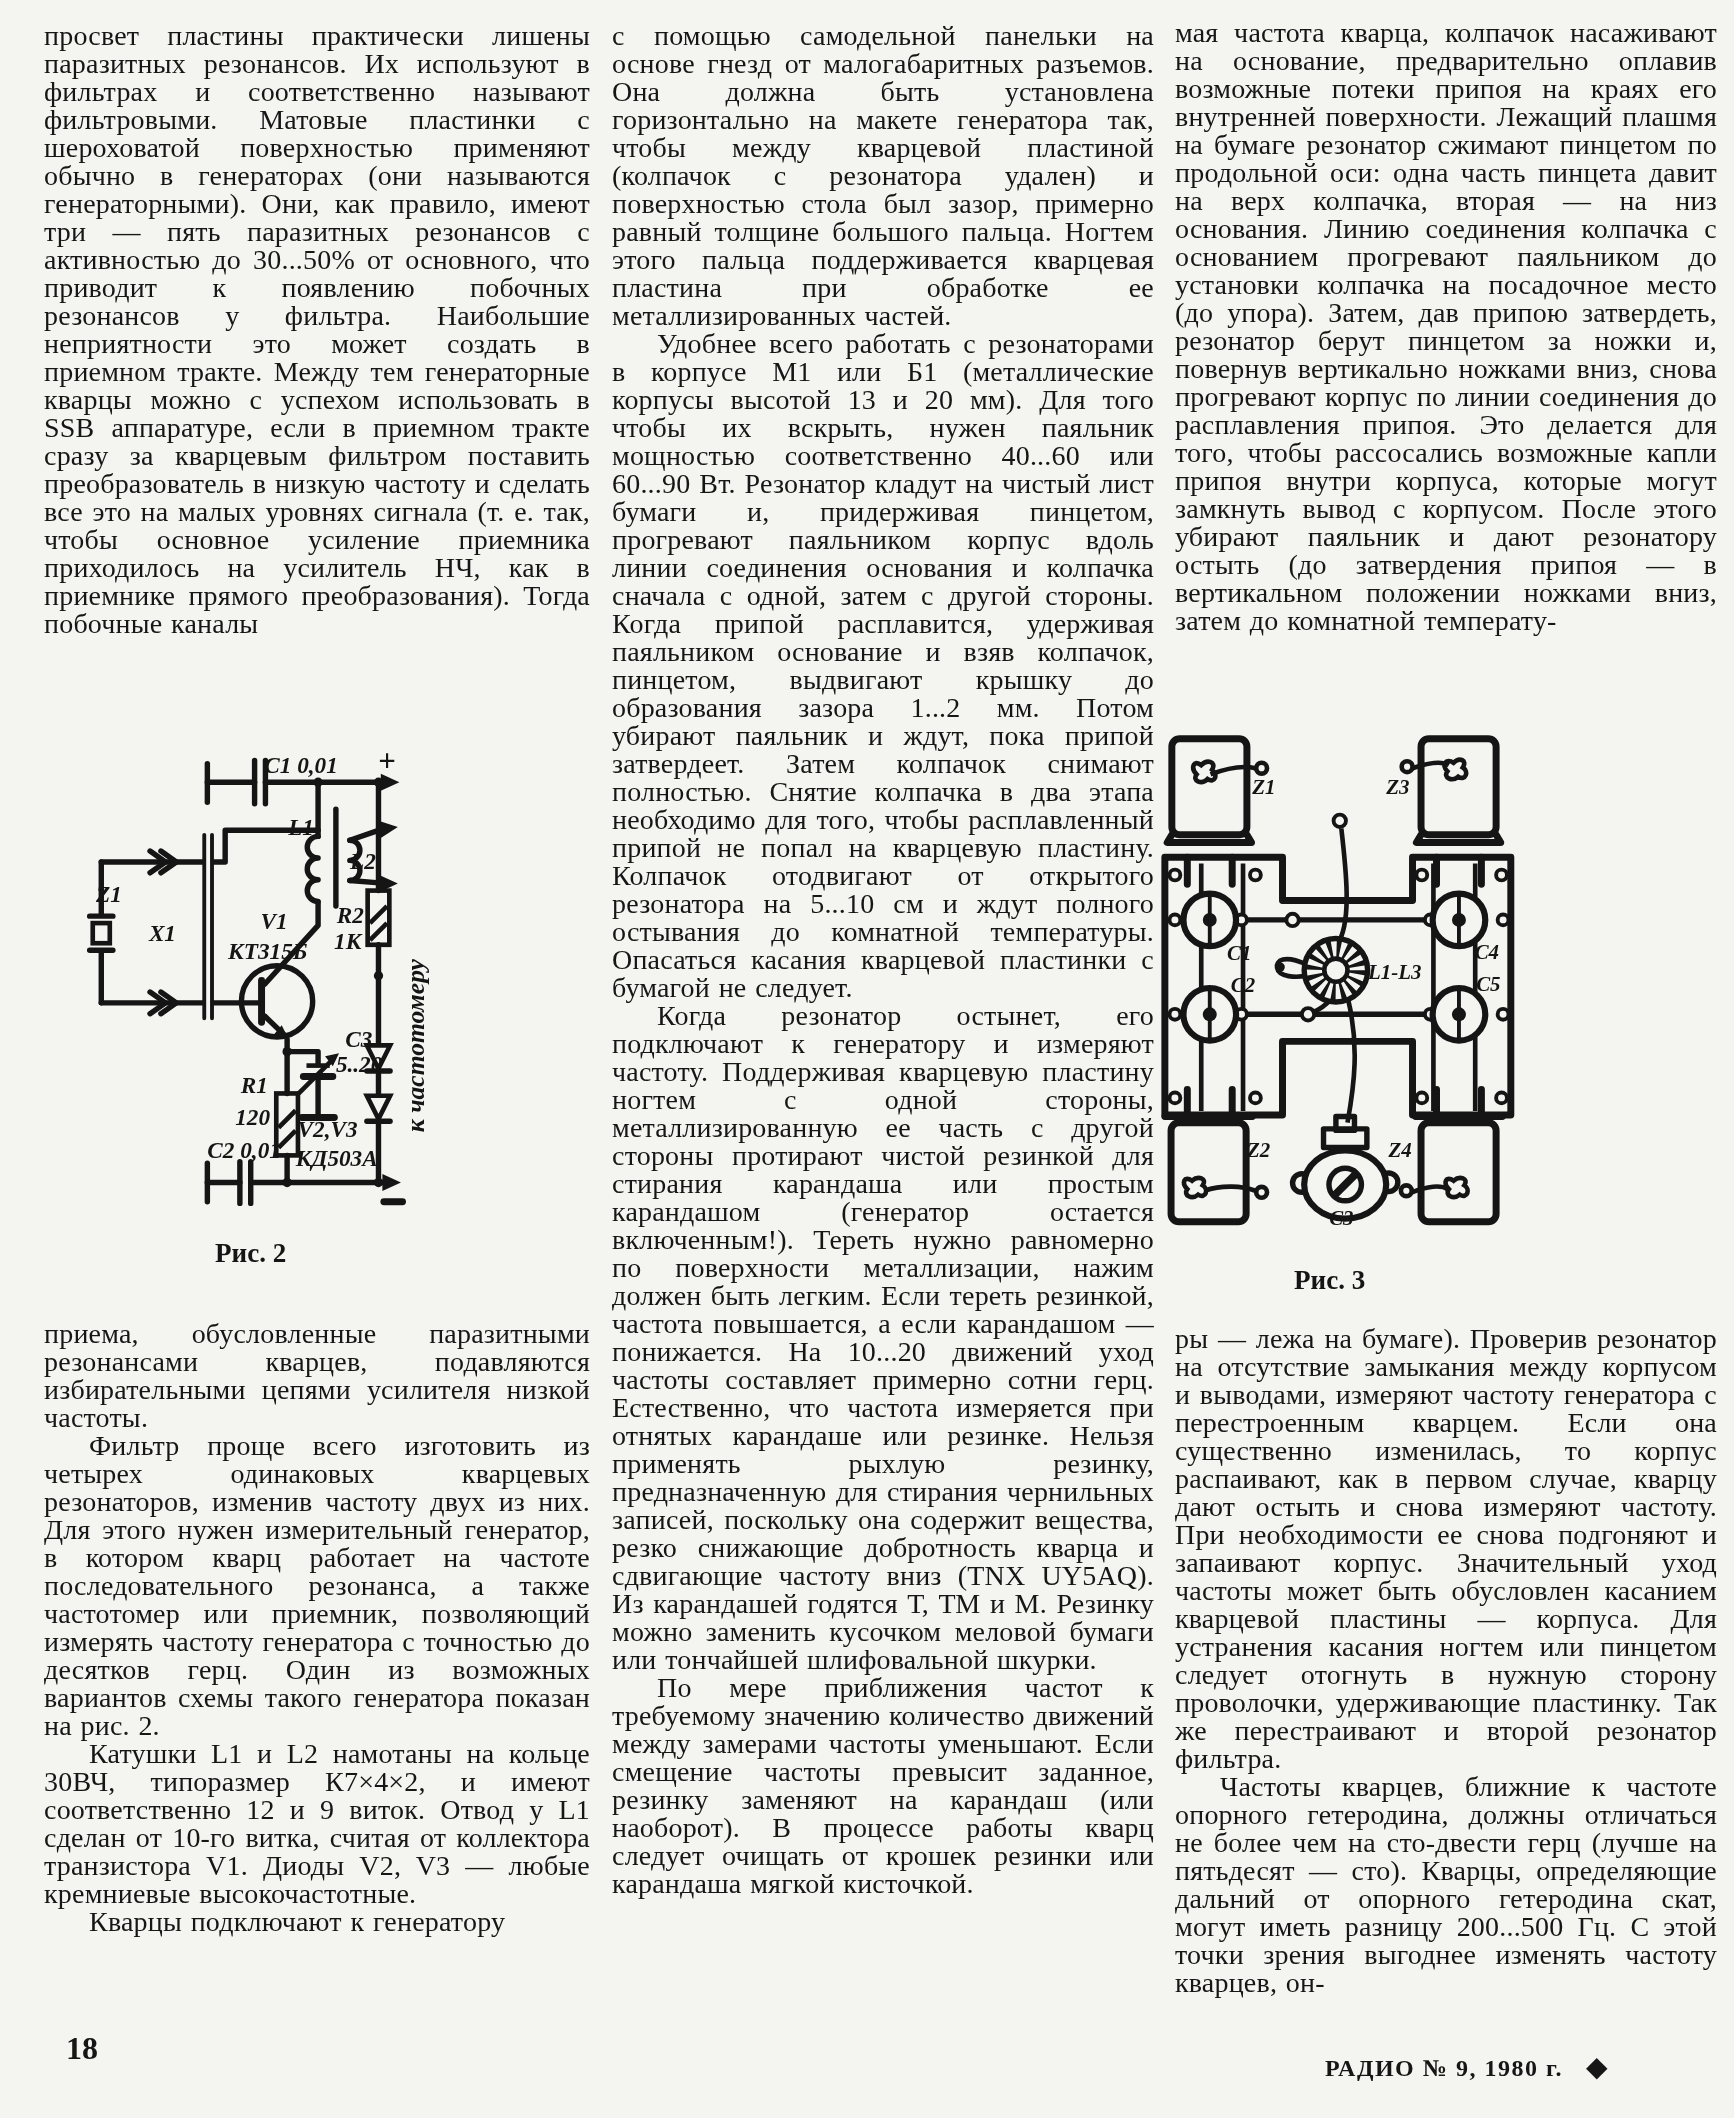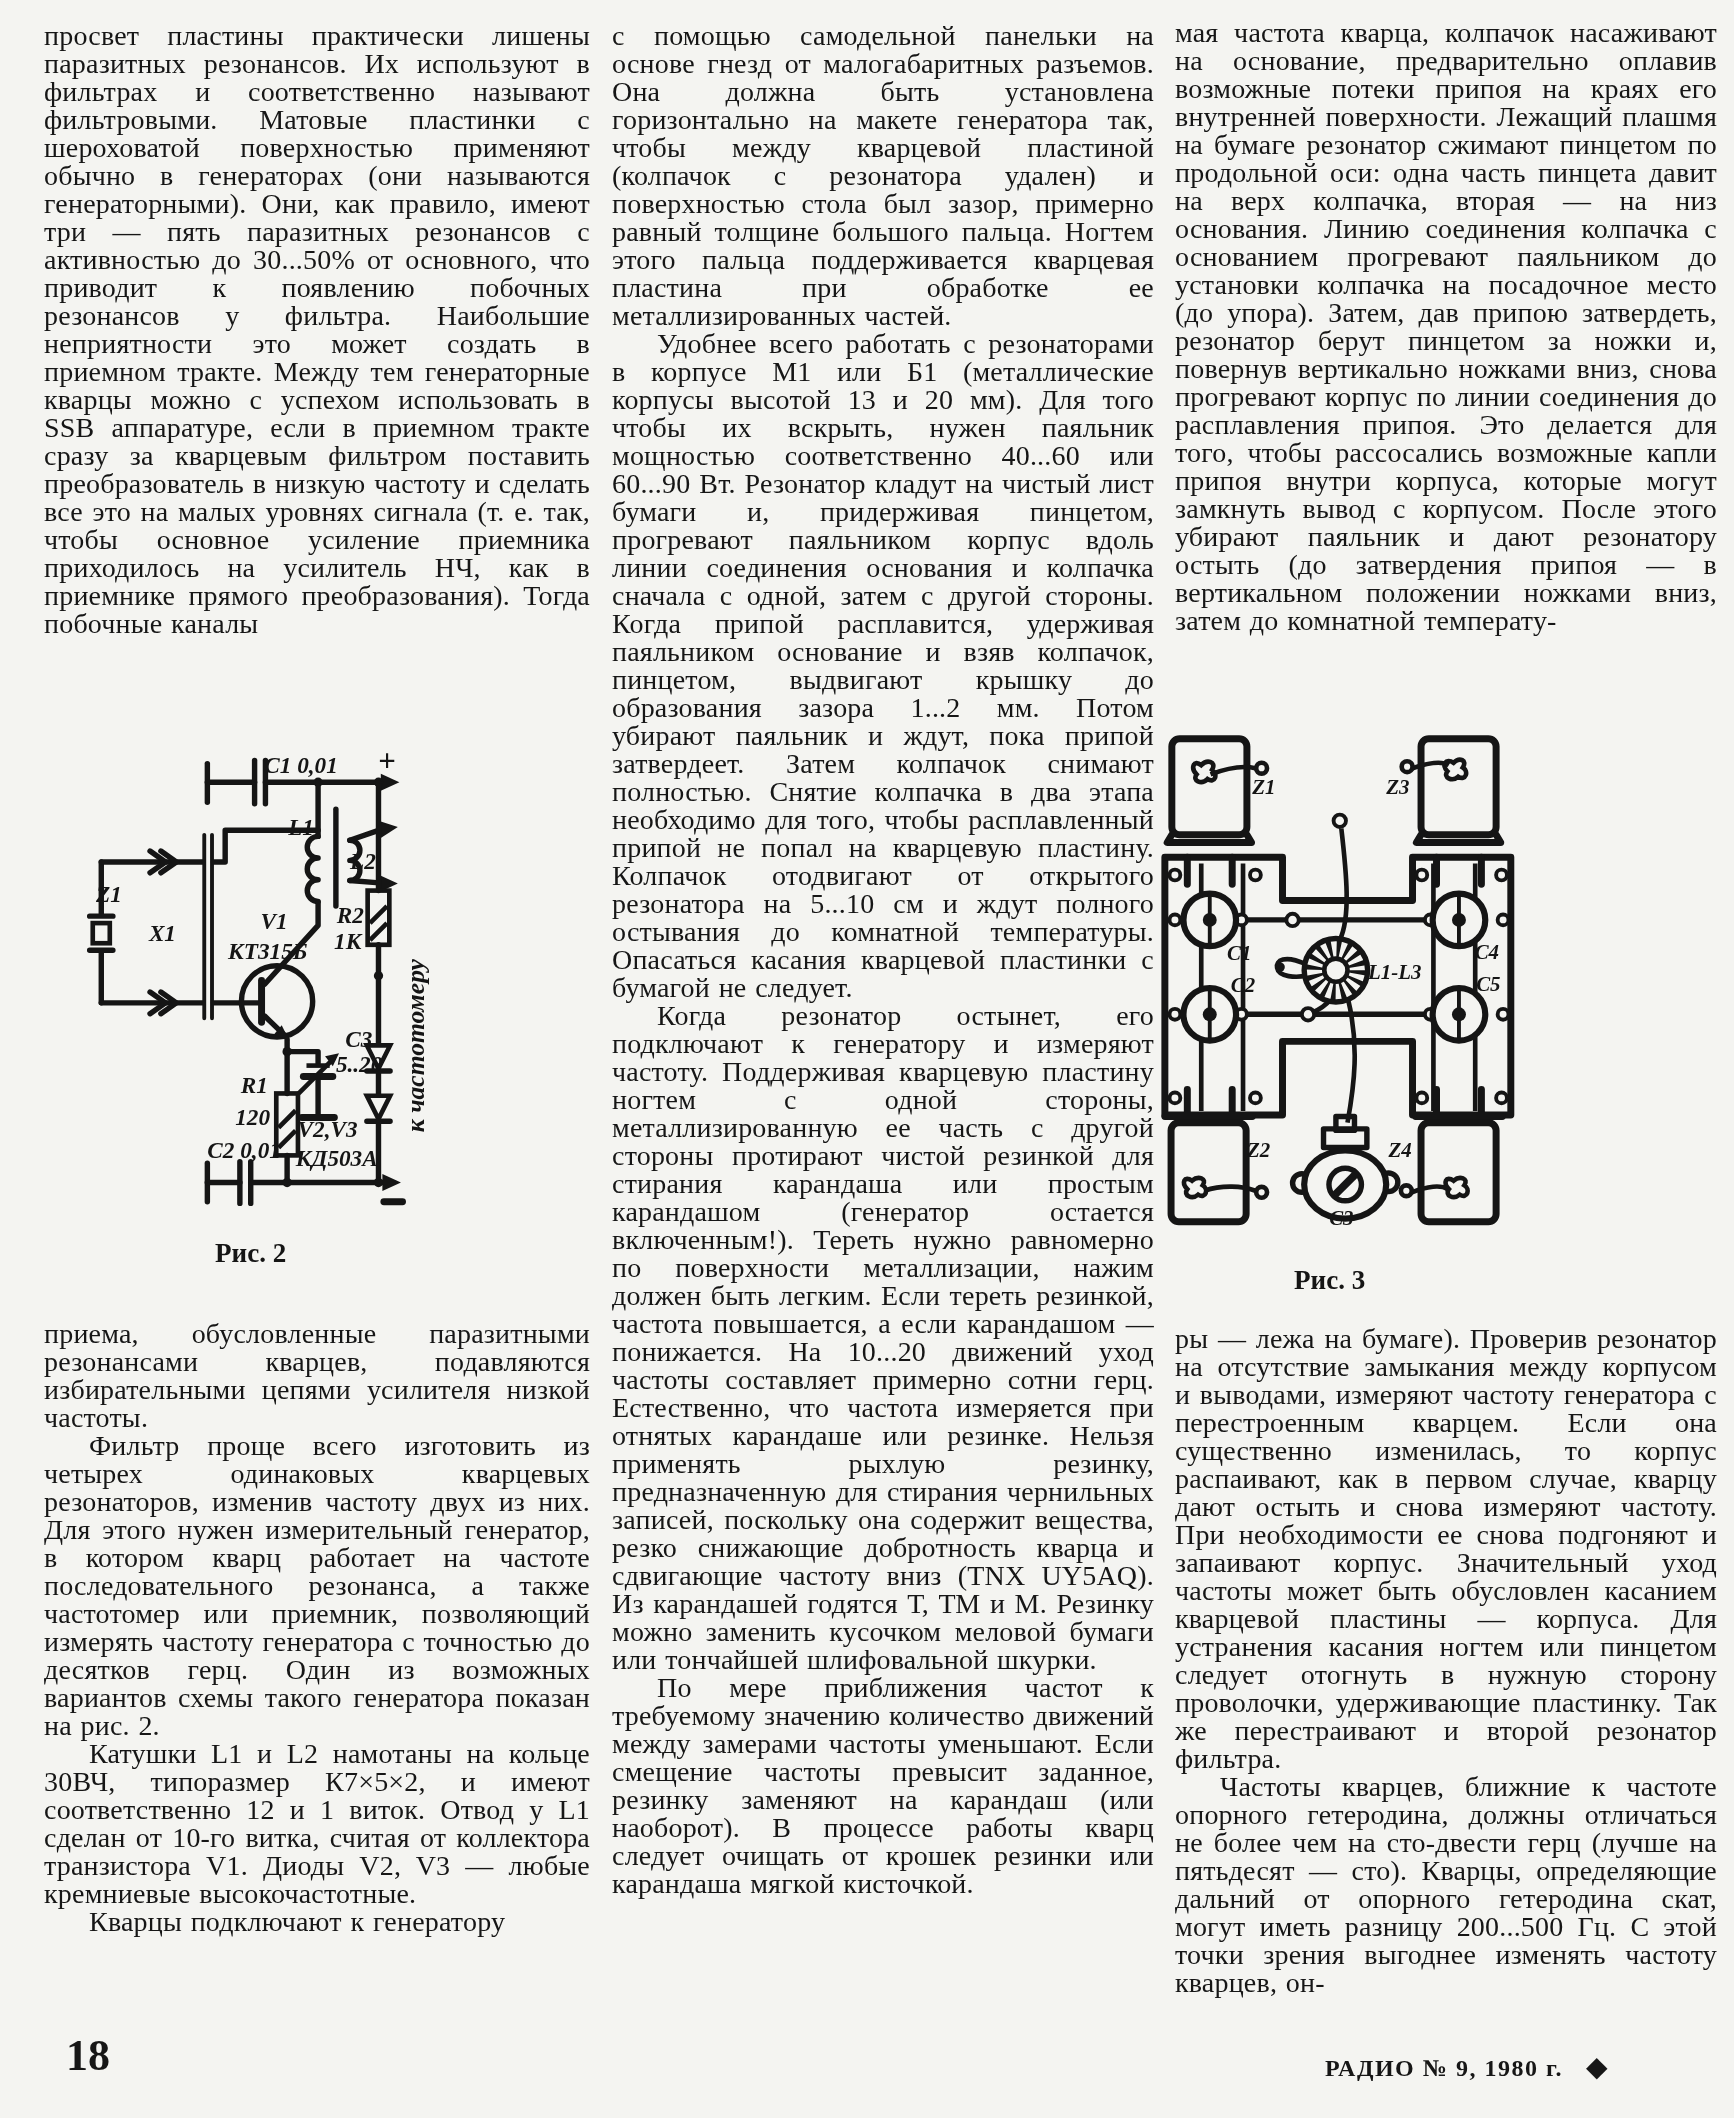--- a/index.html
+++ b/index.html
@@ -18,21 +18,21 @@
   .figure svg{display:block;}
   .wire{stroke:#151515;stroke-width:7;fill:none;stroke-linecap:round;stroke-linejoin:round;}
   .thin{stroke-width:5;}
   .thick{stroke-width:9;}
   .fill{fill:#151515;stroke:none;}
   .comp{stroke:#151515;stroke-width:6;fill:none;}
   .mask{fill:#f4f4f1;}
   .lbl{font-family:"Liberation Serif","DejaVu Serif",serif;font-style:italic;font-weight:bold;font-size:30px;fill:#151515;}
   .lbl-s{font-size:27px;}
   .cap{font-family:"Liberation Serif","DejaVu Serif",serif;font-weight:bold;font-size:35px;fill:#151515;}
-  #page-number{position:absolute;left:66px;top:2030px;font-size:44px;font-weight:bold;}
+  #page-number{position:absolute;left:66px;top:2030px;font-size:32px;font-weight:bold;}
   #footer{position:absolute;left:1325px;top:2050px;font-size:24px;font-weight:bold;letter-spacing:1.5px;white-space:nowrap;}
   #footer .mark{margin-left:23px;font-size:28px;}
 </style>
 </head>
 <body>
 
 <div id="page">
 
   <div class="col" style="left:44px;top:21.7px;width:546px;">
     <p>просвет пластины практически лишены паразитных резонансов. Их используют в фильтрах и соответственно называют фильтровыми. Матовые пластинки с шероховатой поверхностью применяют обычно в генераторах (они называются генераторными). Они, как правило, имеют три — пять паразитных резонансов с активностью до 30...50% от основного, что приводит к появлению побочных резонансов у фильтра. Наибольшие неприятности это может создать в приемном тракте. Между тем генераторные кварцы можно с успехом использовать в SSB аппаратуре, если в приемном тракте сразу за кварцевым фильтром поставить преобразователь в низкую частоту и сделать все это на малых уровнях сигнала (т. е. так, чтобы основное усиление приемника приходилось на усилитель НЧ, как в приемнике прямого преобразования). Тогда побочные каналы</p>
@@ -128,21 +128,21 @@
       <text class="lbl" x="45" y="265" text-anchor="middle">Z1</text>
       <text class="lbl" x="114" y="315" text-anchor="middle">X1</text>
       <text class="lbl" transform="translate(452,562) rotate(-90)" style="font-size:33px">к частотомеру</text>
       <text class="cap" x="228" y="730" text-anchor="middle">Рис. 2</text>
     </svg>
   </div>
 
   <div class="col" style="left:44px;top:1320px;width:546px;">
     <p>приема, обусловленные паразитными резонансами кварцев, подавляются избирательными цепями усилителя низкой частоты.</p>
     <p class="ind">Фильтр проще всего изготовить из четырех одинаковых кварцевых резонаторов, изменив частоту двух из них. Для этого нужен измерительный генератор, в котором кварц работает на частоте последовательного резонанса, а также частотомер или приемник, позволяющий измерять частоту генератора с точностью до десятков герц. Один из возможных вариантов схемы такого генератора показан на рис. 2.</p>
-    <p class="ind">Катушки L1 и L2 намотаны на кольце 30ВЧ, типоразмер К7×5×2, и имеют соответственно 12 и 1 виток. Отвод у L1 сделан от 10-го витка, считая от коллектора транзистора V1. Диоды V2, V3 — любые кремниевые высокочастотные.</p>
+    <p class="ind">Катушки L1 и L2 намотаны на кольце 30ВЧ, типоразмер К7×4×2, и имеют соответственно 12 и 9 виток. Отвод у L1 сделан от 10-го витка, считая от коллектора транзистора V1. Диоды V2, V3 — любые кремниевые высокочастотные.</p>
     <p class="ind">Кварцы подключают к генератору</p>
   </div>
 
   <div class="col" style="left:612px;top:21.7px;width:542px;">
     <p>с помощью самодельной панельки на основе гнезд от малогабаритных разъемов. Она должна быть установлена горизонтально на макете генератора так, чтобы между кварцевой пластиной (колпачок с резонатора удален) и поверхностью стола был зазор, примерно равный толщине большого пальца. Ногтем этого пальца поддерживается кварцевая пластина при обработке ее металлизированных частей.</p>
     <p class="ind">Удобнее всего работать с резонаторами в корпусе М1 или Б1 (металлические корпусы высотой 13 и 20 мм). Для того чтобы их вскрыть, нужен паяльник мощностью соответственно 40...60 или 60...90 Вт. Резонатор кладут на чистый лист бумаги и, придерживая пинцетом, прогревают паяльником корпус вдоль линии соединения основания и колпачка сначала с одной, затем с другой стороны. Когда припой расплавится, удерживая паяльником основание и взяв колпачок, пинцетом, выдвигают крышку до образования зазора 1...2 мм. Потом убирают паяльник и ждут, пока припой затвердеет. Затем колпачок снимают полностью. Снятие колпачка в два этапа необходимо для того, чтобы расплавленный припой не попал на кварцевую пластину. Колпачок отодвигают от открытого резонатора на 5...10 см и ждут полного остывания до комнатной температуры. Опасаться касания кварцевой пластинки с бумагой не следует.</p>
     <p class="ind">Когда резонатор остынет, его подключают к генератору и измеряют частоту. Поддерживая кварцевую пластину ногтем с одной стороны, металлизированную ее часть с другой стороны протирают чистой резинкой для стирания карандаша или простым карандашом (генератор остается включенным!). Тереть нужно равномерно по поверхности металлизации, нажим должен быть легким. Если тереть резинкой, частота повышается, а если карандашом — понижается. На 10...20 движений уход частоты составляет примерно сотни герц. Естественно, что частота измеряется при отнятых карандаше или резинке. Нельзя применять рыхлую резинку, предназначенную для стирания чернильных записей, поскольку она содержит вещества, резко снижающие добротность кварца и сдвигающие частоту вниз (TNX UY5AQ). Из карандашей годятся Т, ТМ и М. Резинку можно заменить кусочком меловой бумаги или тончайшей шлифовальной шкурки.</p>
     <p class="ind">По мере приближения частот к требуемому значению количество движений между замерами частоты уменьшают. Если смещение частоты превысит заданное, резинку заменяют на карандаш (или наоборот). В процессе работы кварц следует очищать от крошек резинки или карандаша мягкой кисточкой.</p>
   </div>
 

